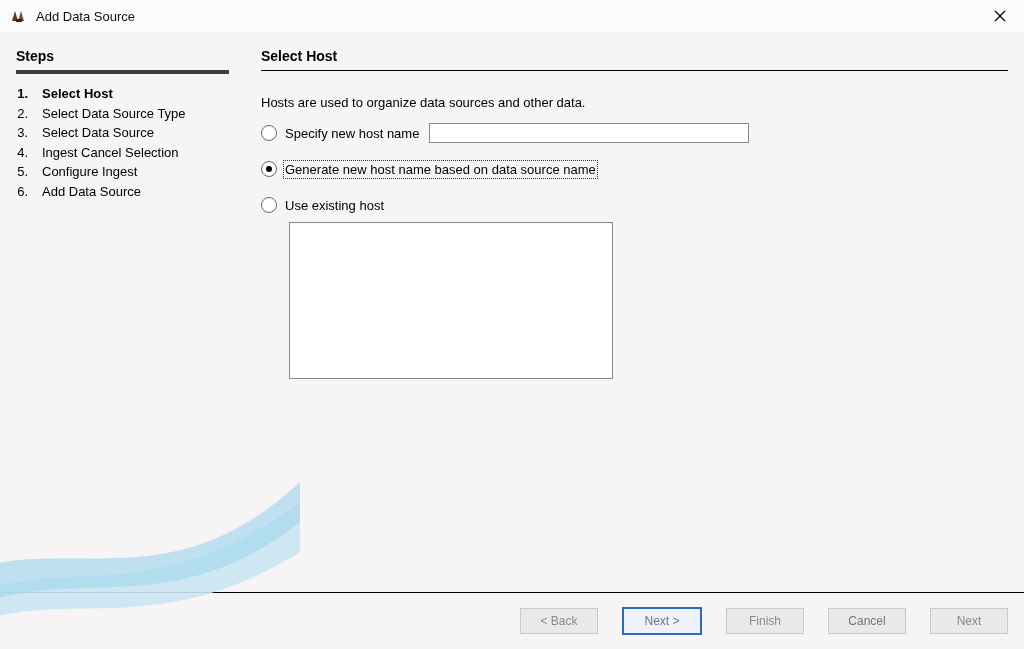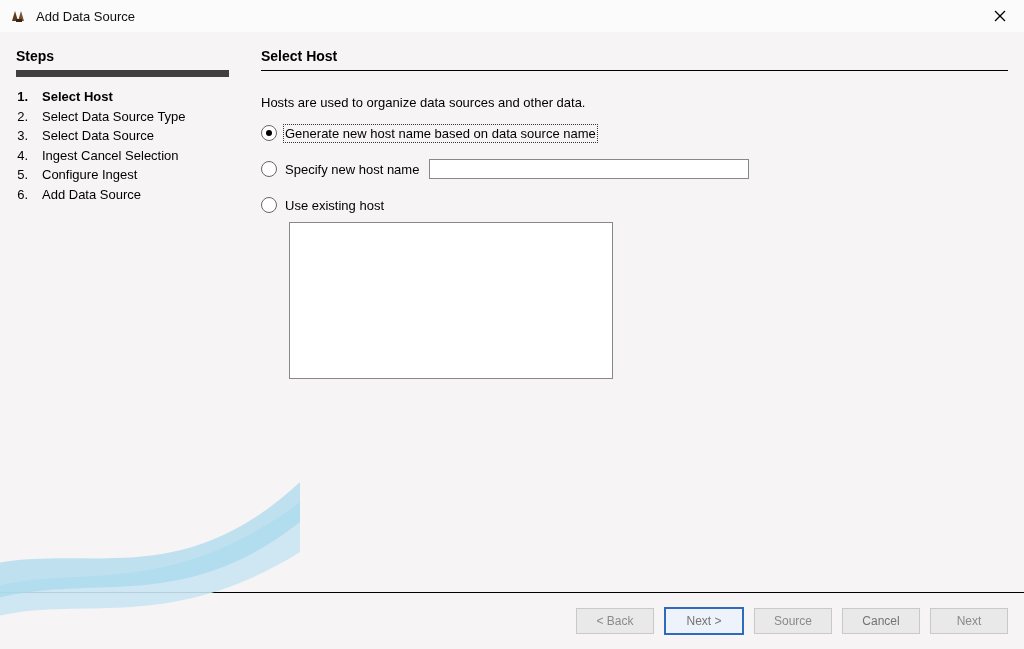--- a/index.html
+++ b/index.html
@@ -55,21 +55,21 @@
 .sidebar {
   width: 245px;
   padding: 16px 16px 0 16px;
   box-sizing: border-box;
   position: relative;
 }
 .sidebar-heading {
   font-weight: 700;
   font-size: 14px;
   padding-bottom: 6px;
-  border-bottom: 7px solid #404040;
+  border-bottom: 4px solid #404040;
   margin-bottom: 10px;
 }
 .steps-ol {
   list-style: none;
   padding: 0;
   margin: 0;
 }
 .steps-ol li {
   display: flex;
   gap: 14px;
@@ -162,21 +162,21 @@
 .separator {
   height: 1px;
   background: #000;
   width: 100%;
 }
 .buttonbar {
   height: 56px;
   display: flex;
   justify-content: flex-end;
   align-items: center;
-  gap: 10px;
+  gap: 24px;
   padding-right: 16px;
   background: #f7f4f6;
 }
 .btn {
   width: 76px;
   height: 24px;
   border: 1px solid #c9c9c9;
   background: #e9e9e9;
   font-size: 12px;
   display: inline-flex;
@@ -247,38 +247,38 @@
       <path d="M-20 190 C 80 120, 180 200, 340 80 L340 130 C 180 230, 80 150, -20 220 Z" fill="#c9e6f2" opacity="0.9"></path>
       <path d="M-20 160 C 100 100, 200 190, 340 60 L340 100 C 200 210, 100 130, -20 200 Z" fill="#a7d9ec" opacity="0.7"></path>
     </svg>
   </div>
 
   <div class="content">
     <div class="content-heading">Select Host</div>
     <div class="content-intro">Hosts are used to organize data sources and other data.</div>
 
     <div class="radio-row">
-      <span class="radio selected"></span>
-      <span class="radio-label dotted">Generate new host name based on data source name</span>
-    </div>
-
-    <div class="radio-row">
       <span class="radio"></span>
       <span class="radio-label">Specify new host name</span>
       <input type="text" class="hostname-input disabled" value="" style="">
+    </div>
+
+    <div class="radio-row">
+      <span class="radio selected"></span>
+      <span class="radio-label dotted">Generate new host name based on data source name</span>
     </div>
 
     <div class="radio-row" style="margin-bottom:4px;">
       <span class="radio"></span>
       <span class="radio-label">Use existing host</span>
     </div>
     <div class="hosts-list"></div>
   </div>
 </div>
 
 <div class="separator"></div>
 <div class="buttonbar">
   <span class="btn disabled">&lt; Back</span>
   <span class="btn primary">Next &gt;</span>
-  <span class="btn disabled">Source</span>
+  <span class="btn disabled">Finish</span>
   <span class="btn">Cancel</span>
   <span class="btn disabled">Next</span>
 </div>
 
 </body></html>

